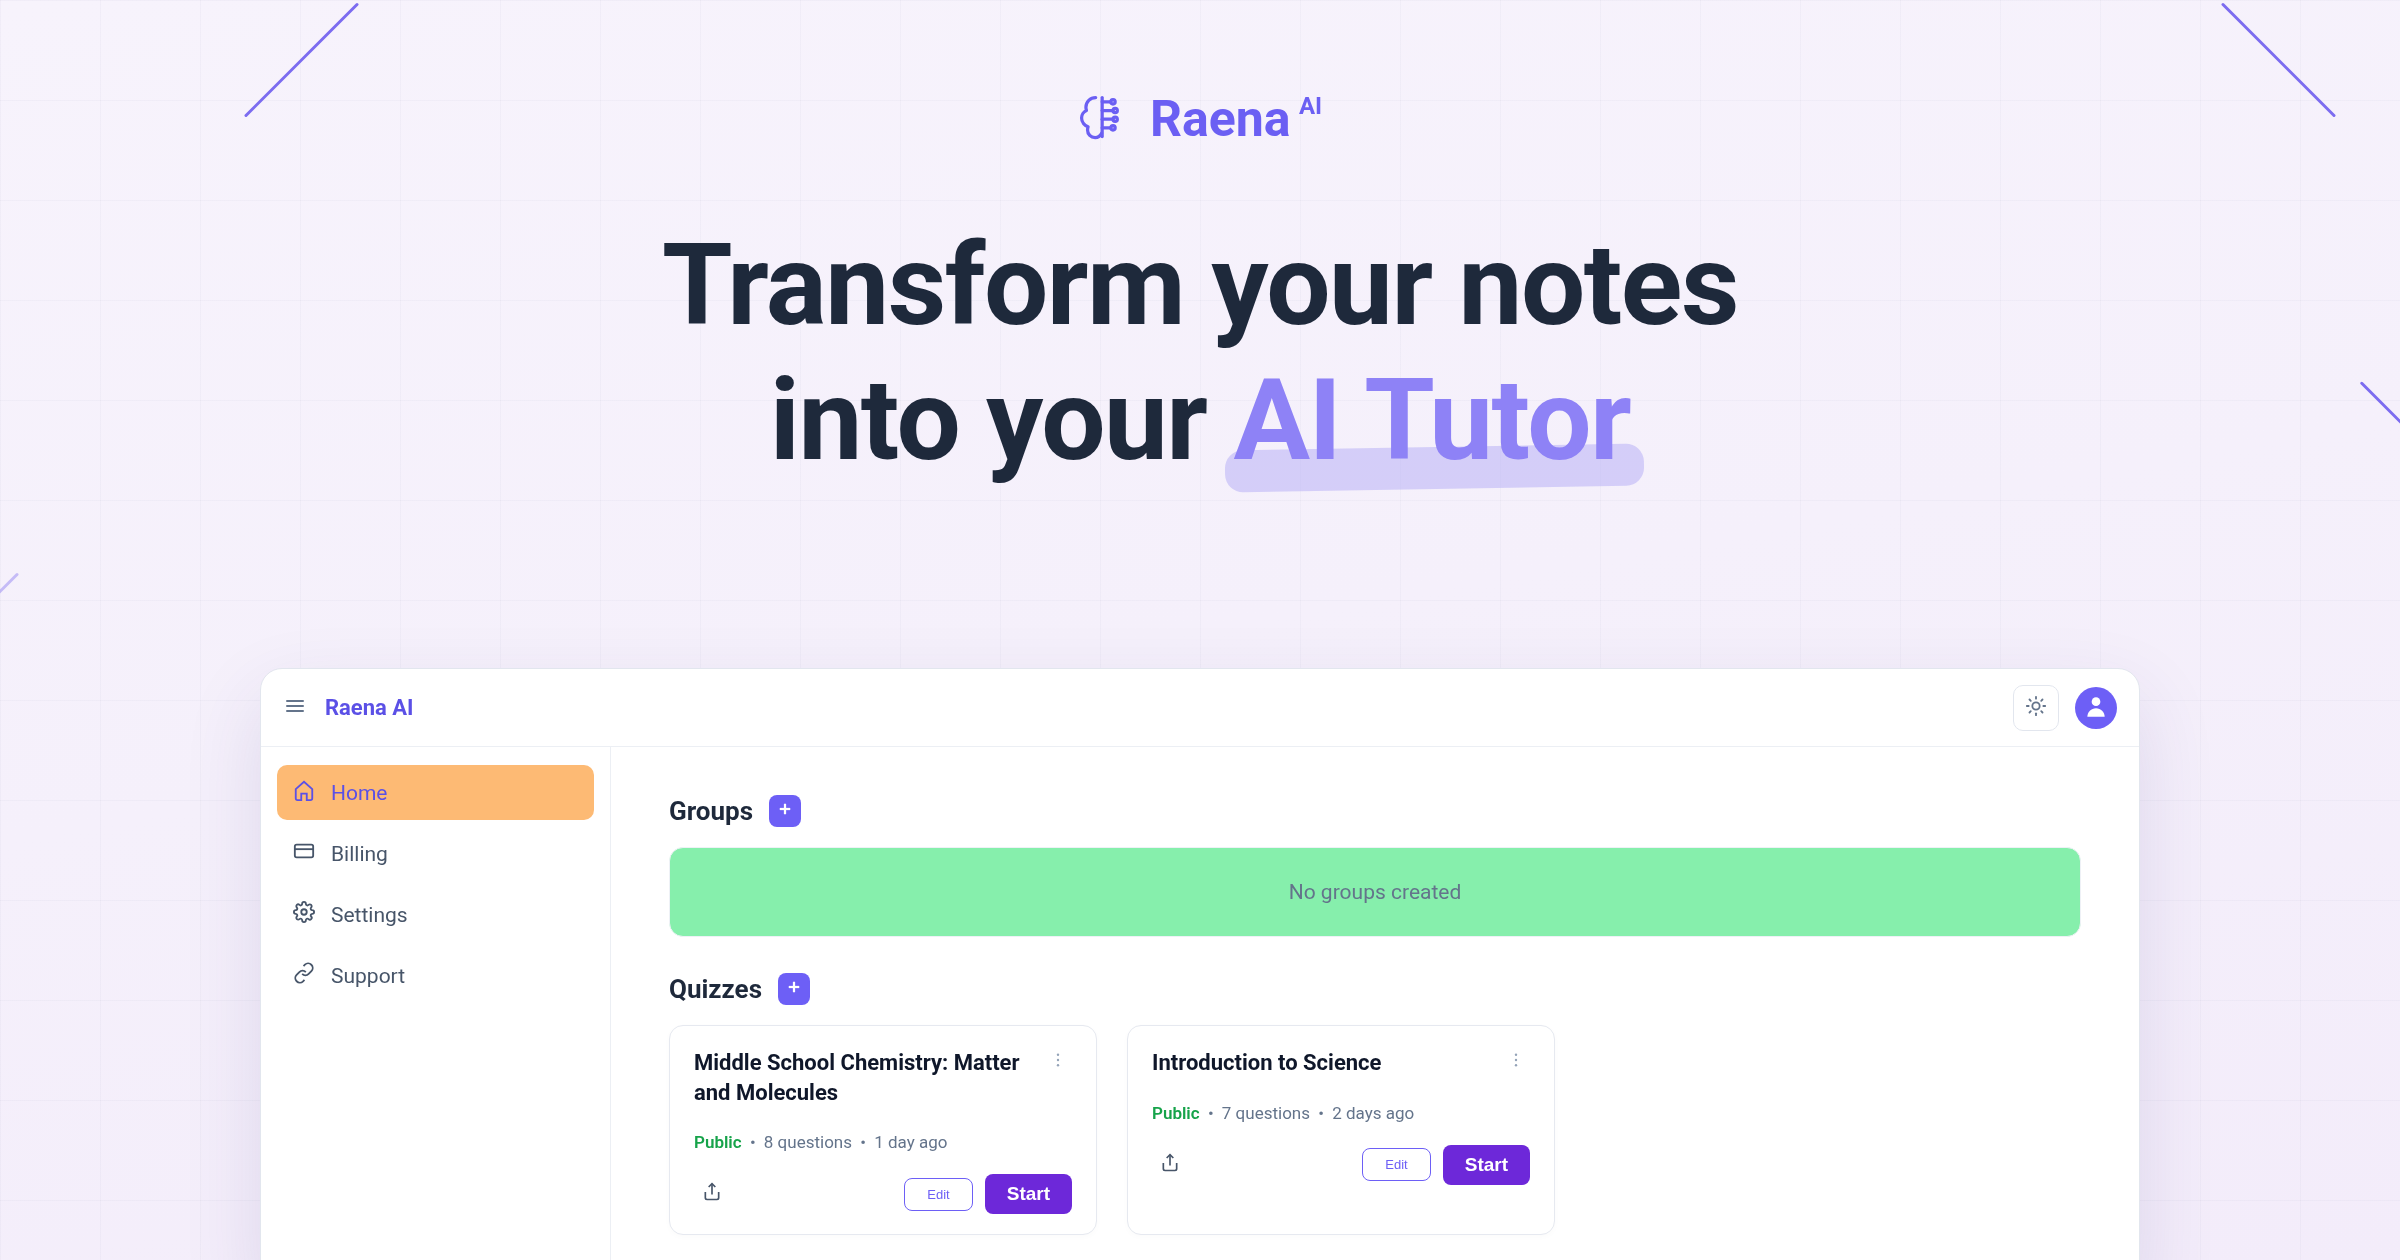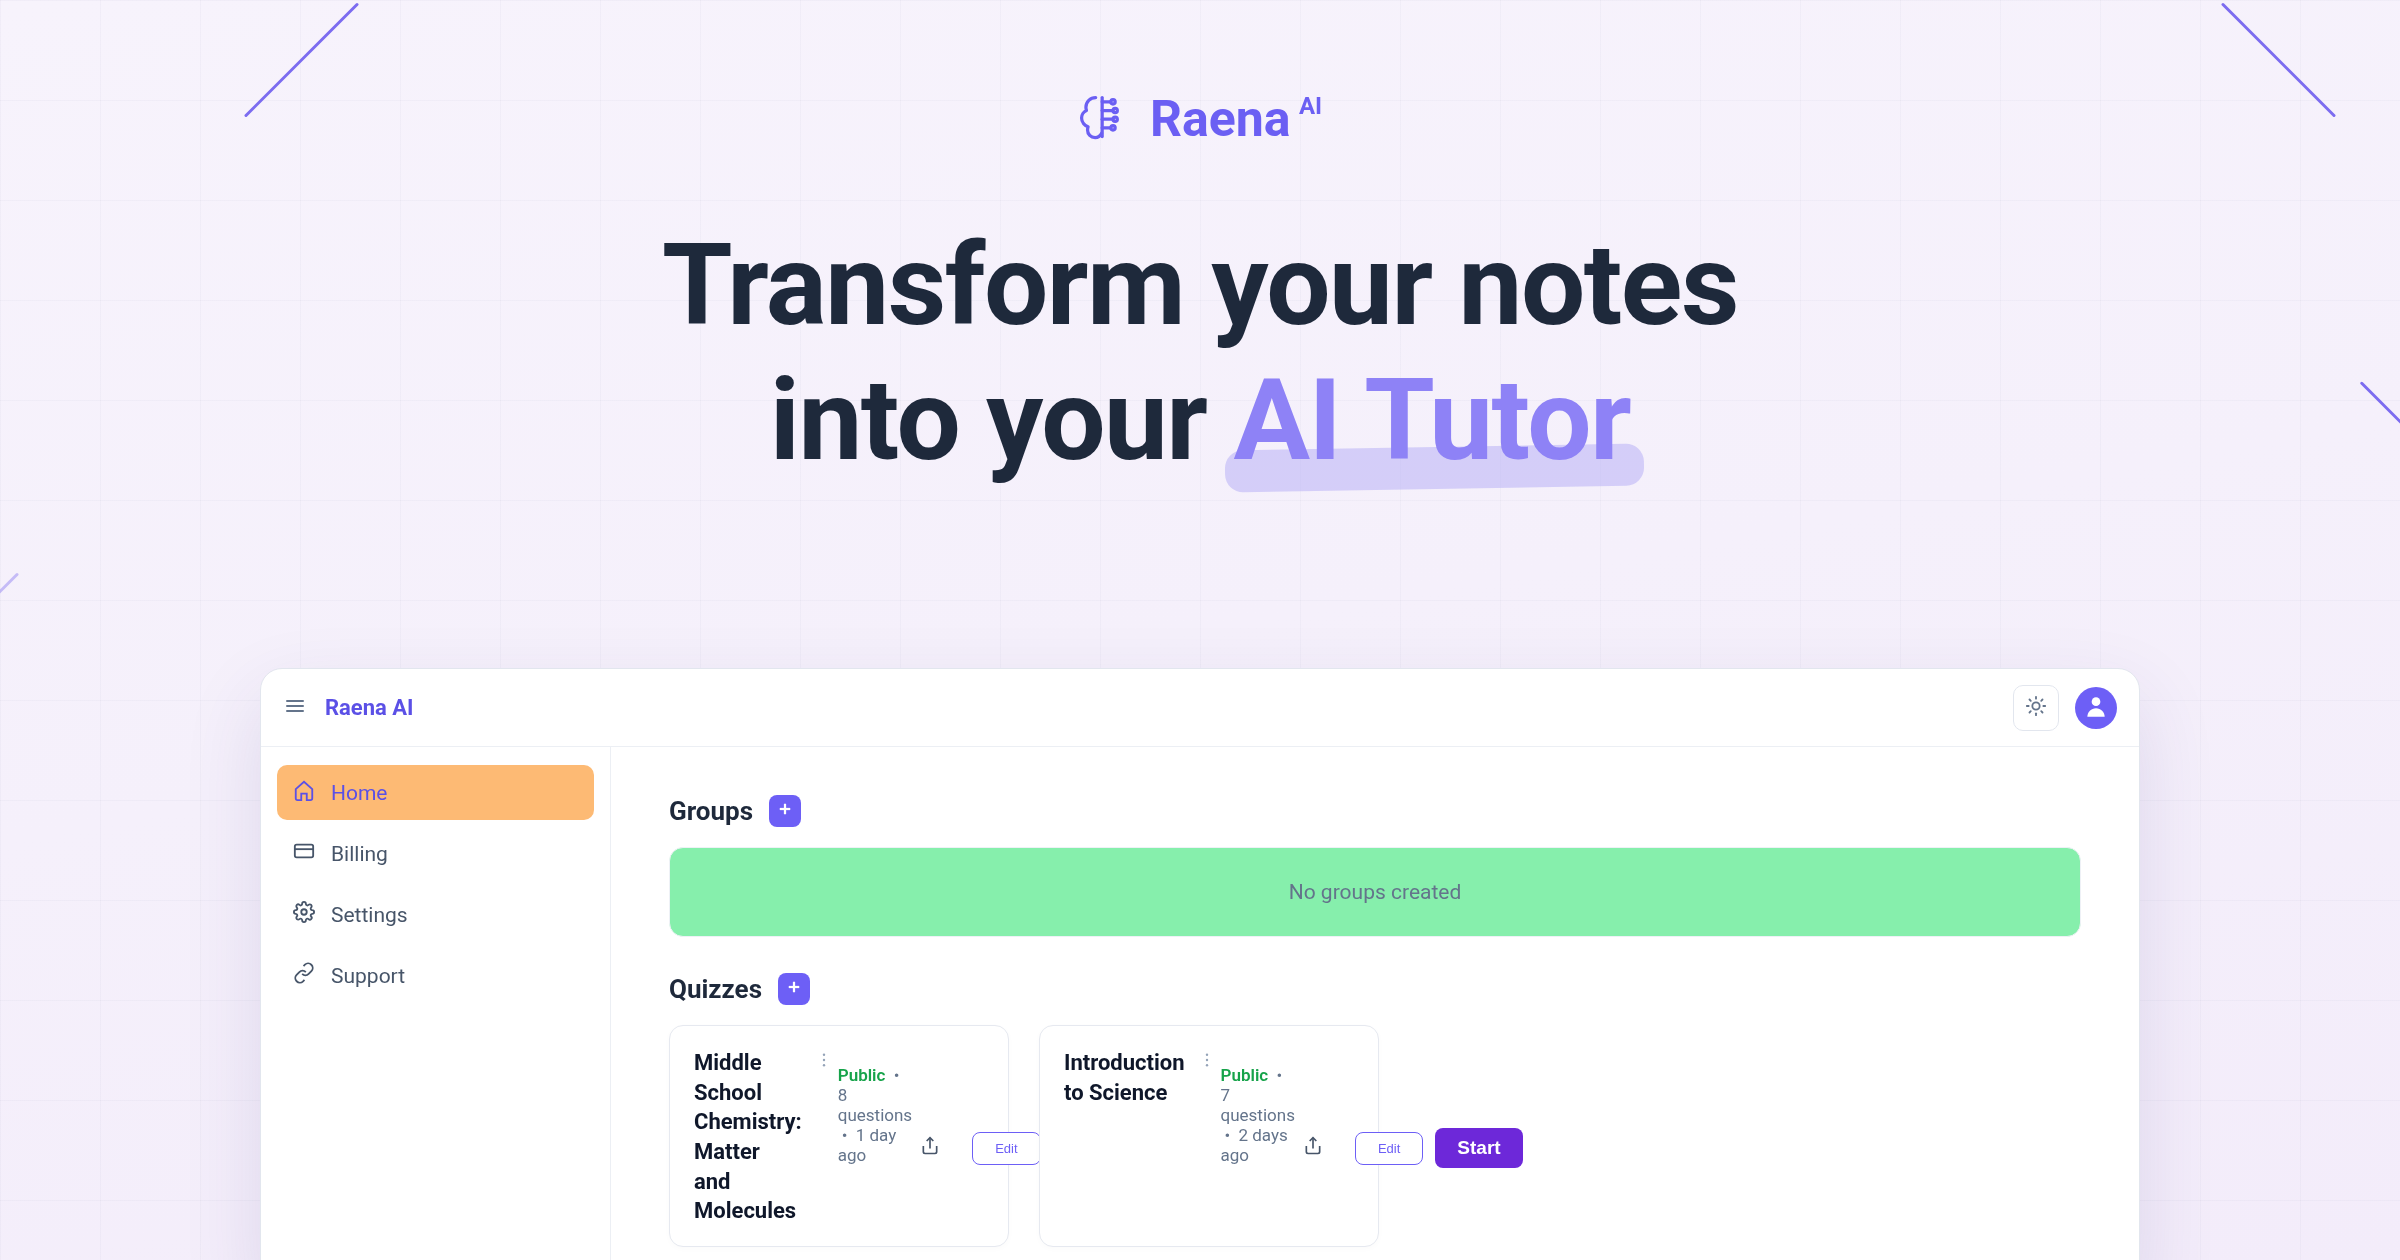--- a/index.html
+++ b/index.html
@@ -201,46 +201,47 @@
     color: #64748b;
     font-size: 21px;
     margin-bottom: 36px;
   }
 
   .quiz-row {
     display: flex;
     gap: 30px;
   }
   .quiz-card {
-    width: 340px;
+    width: 428px;
     border: 1px solid #e6e9f0;
     border-radius: 14px;
     padding: 22px 24px 20px 24px;
     background: #fff;
     box-shadow: 0 2px 6px rgba(0,0,0,0.02);
     display: flex;
+    flex-direction: column;
   }
   .quiz-card .card-top { display: flex; }
   .quiz-card h3 {
     font-size: 22px;
     font-weight: 700;
     color: #0f172a;
     line-height: 1.35;
     flex: 1;
     padding-right: 8px;
   }
   .more-btn {
     width: 28px; height: 28px;
     display: flex; align-items: center; justify-content: center;
     cursor: pointer;
     color: #94a3b8;
     border-radius: 6px;
   }
   .quiz-meta {
-    margin-top: 17px;
+    margin-top: 25px;
     font-size: 17px;
     color: #64748b;
   }
   .quiz-meta .public { color: #16a34a; font-weight: 600; }
   .quiz-meta .dot { margin: 0 4px; }
   .card-actions {
     margin-top: 22px;
     display: flex;
     align-items: center;
     gap: 12px;

